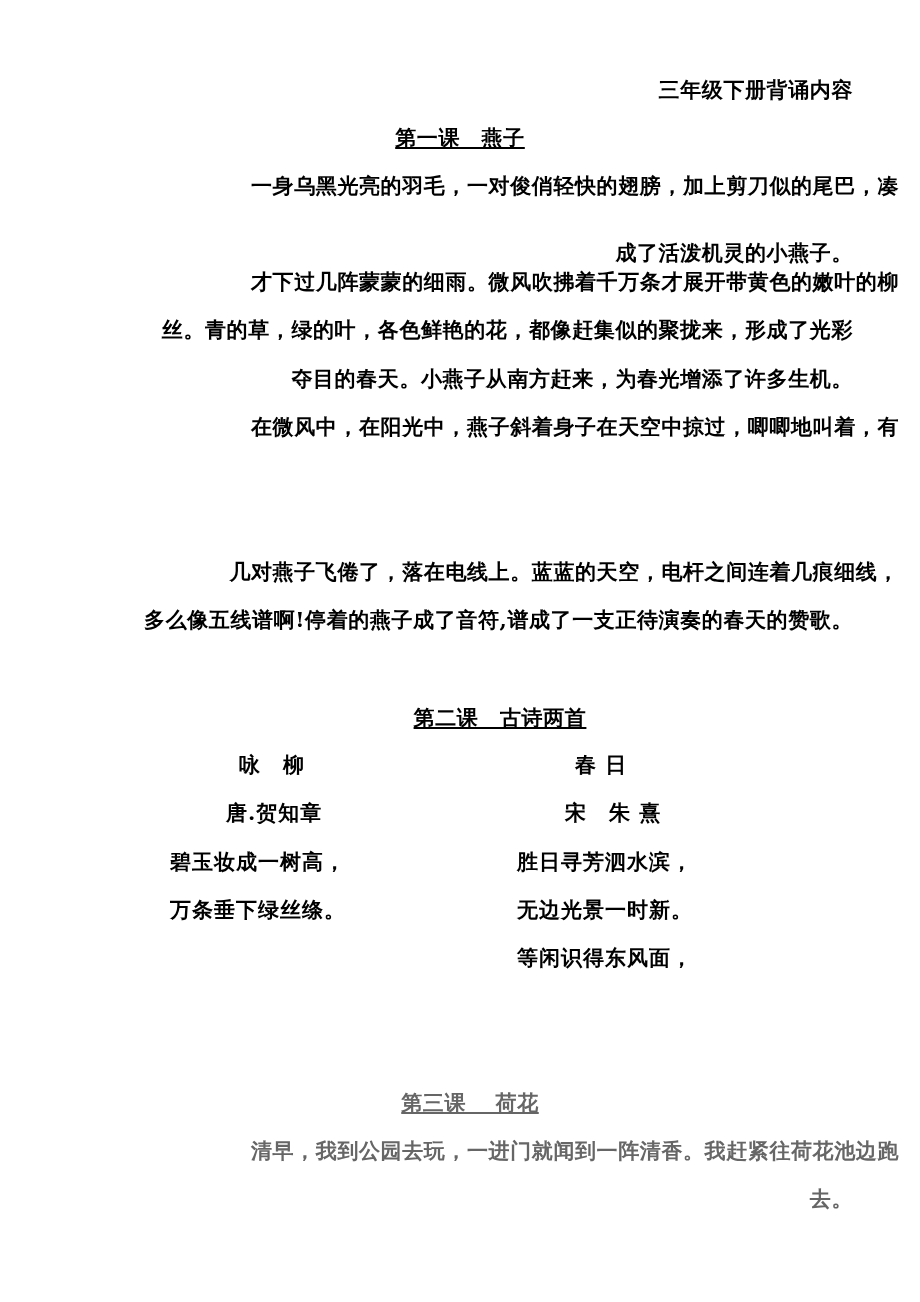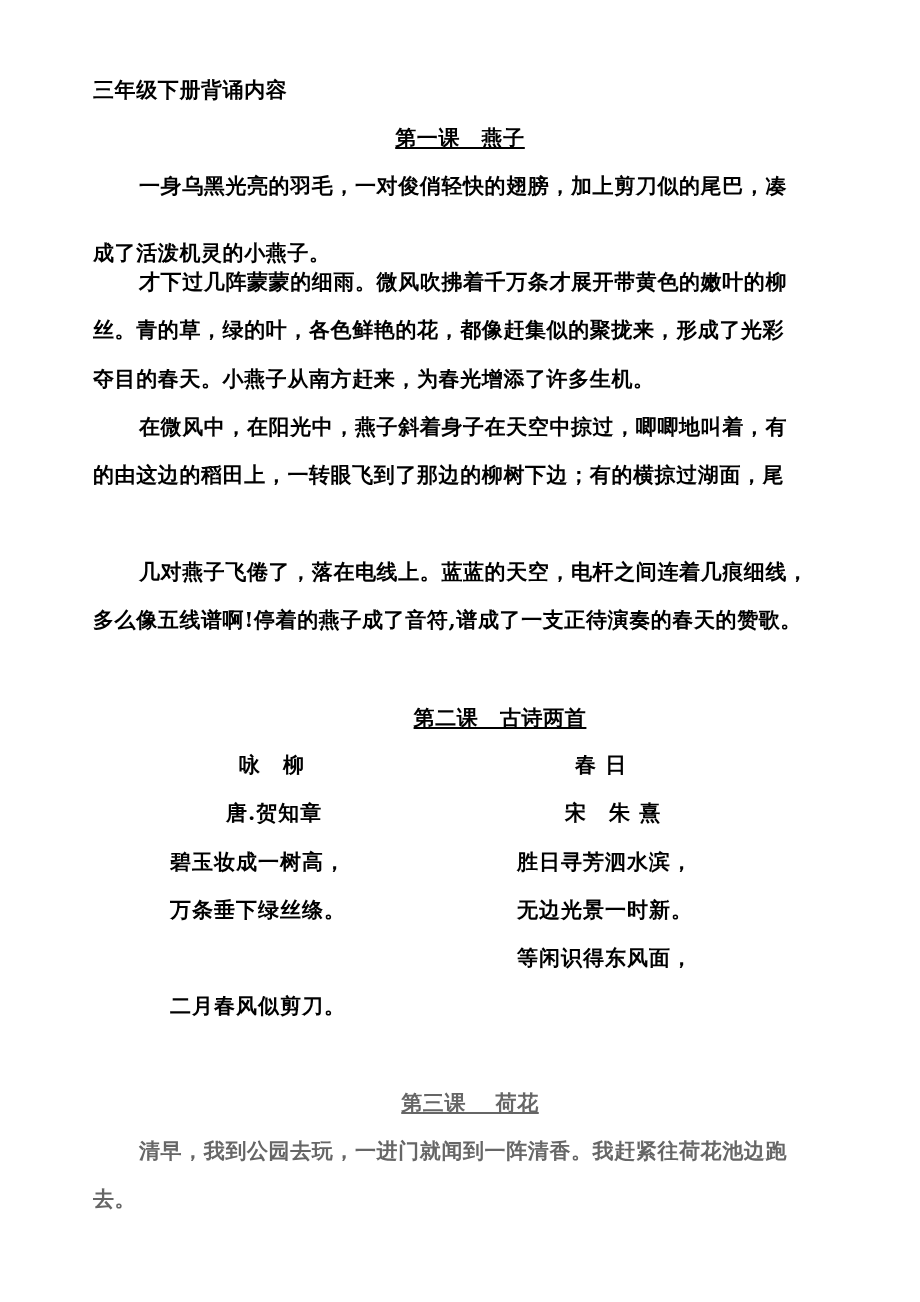--- a/index.html
+++ b/index.html
@@ -5,21 +5,21 @@
   html, body { margin: 0; padding: 0; background: #ffffff; }
   body {
     width: 920px; height: 1302px; position: relative; overflow: hidden;
     font-family: "DejaVu Serif", "Liberation Serif", serif;
     color: #000000;
   }
   .page { position: absolute; left: 0; top: 0; width: 920px; height: 1302px; }
   .line {
     position: absolute; left: 93px; width: 760px;
     font-size: 21px; line-height: 28px; white-space: nowrap;
-    font-weight: bold; letter-spacing: 0.6px;
+    font-weight: bold; letter-spacing: 0.6px; text-align: right;
   }
   .center { text-align: center; left: 0; width: 920px; text-decoration: underline; }
   .indent { left: 139px; }
   .gray { color: #666666; }
   .poem-line {
     position: absolute; font-size: 21px; line-height: 28px;
     font-weight: bold; white-space: nowrap; letter-spacing: 1px; padding-left: 32px;
   }
 </style>
 </head>
@@ -29,31 +29,29 @@
   <div class="line" style="top:76px;">三年级下册背诵内容</div>
 
   <div class="line center" style="top:124px;">第一课　燕子</div>
 
   <div class="line indent" style="top:172px;">一身乌黑光亮的羽毛，一对俊俏轻快的翅膀，加上剪刀似的尾巴，凑</div>
   <div class="line" style="top:221px;margin-top:18px;">成了活泼机灵的小燕子。</div>
   <div class="line indent" style="top:268px;">才下过几阵蒙蒙的细雨。微风吹拂着千万条才展开带黄色的嫩叶的柳</div>
   <div class="line" style="top:316px;">丝。青的草，绿的叶，各色鲜艳的花，都像赶集似的聚拢来，形成了光彩</div>
   <div class="line" style="top:365px;">夺目的春天。小燕子从南方赶来，为春光增添了许多生机。</div>
   <div class="line indent" style="top:413px;">在微风中，在阳光中，燕子斜着身子在天空中掠过，唧唧地叫着，有</div>
-  <div class="line" style="top:461px;">的由这边的稻田上，一转眼飞到了那边的柳树下边；有的横掠过湖面，尾</div>
   <div class="line indent" style="top:558px;">几对燕子飞倦了，落在电线上。蓝蓝的天空，电杆之间连着几痕细线，</div>
   <div class="line" style="top:606px;">多么像五线谱啊!停着的燕子成了音符,谱成了一支正待演奏的春天的赞歌。</div>
 
   <div class="line center" style="top:704px; left:40px;">第二课　古诗两首</div>
 
   <div class="poem-line" style="top:751px; left:207px;">咏　柳</div>
   <div class="poem-line" style="top:799px; left:194px;">唐.贺知章</div>
   <div class="poem-line" style="top:848px; left:138px;">碧玉妆成一树高，</div>
   <div class="poem-line" style="top:896px; left:138px;">万条垂下绿丝绦。</div>
-  <div class="poem-line" style="top:992px; left:138px;">二月春风似剪刀。</div>
 
   <div class="poem-line" style="top:751px; left:543px;">春 日</div>
   <div class="poem-line" style="top:799px; left:533px;">宋　朱 熹</div>
   <div class="poem-line" style="top:848px; left:485px;">胜日寻芳泗水滨，</div>
   <div class="poem-line" style="top:896px; left:485px;">无边光景一时新。</div>
   <div class="poem-line" style="top:944px; left:485px;">等闲识得东风面，</div>
 
   <div class="line center gray" style="top:1089px; left:10px;">第三课　 荷花</div>
   <div class="line indent gray" style="top:1137px;">清早，我到公园去玩，一进门就闻到一阵清香。我赶紧往荷花池边跑</div>
   <div class="line gray" style="top:1185px;">去。</div>

